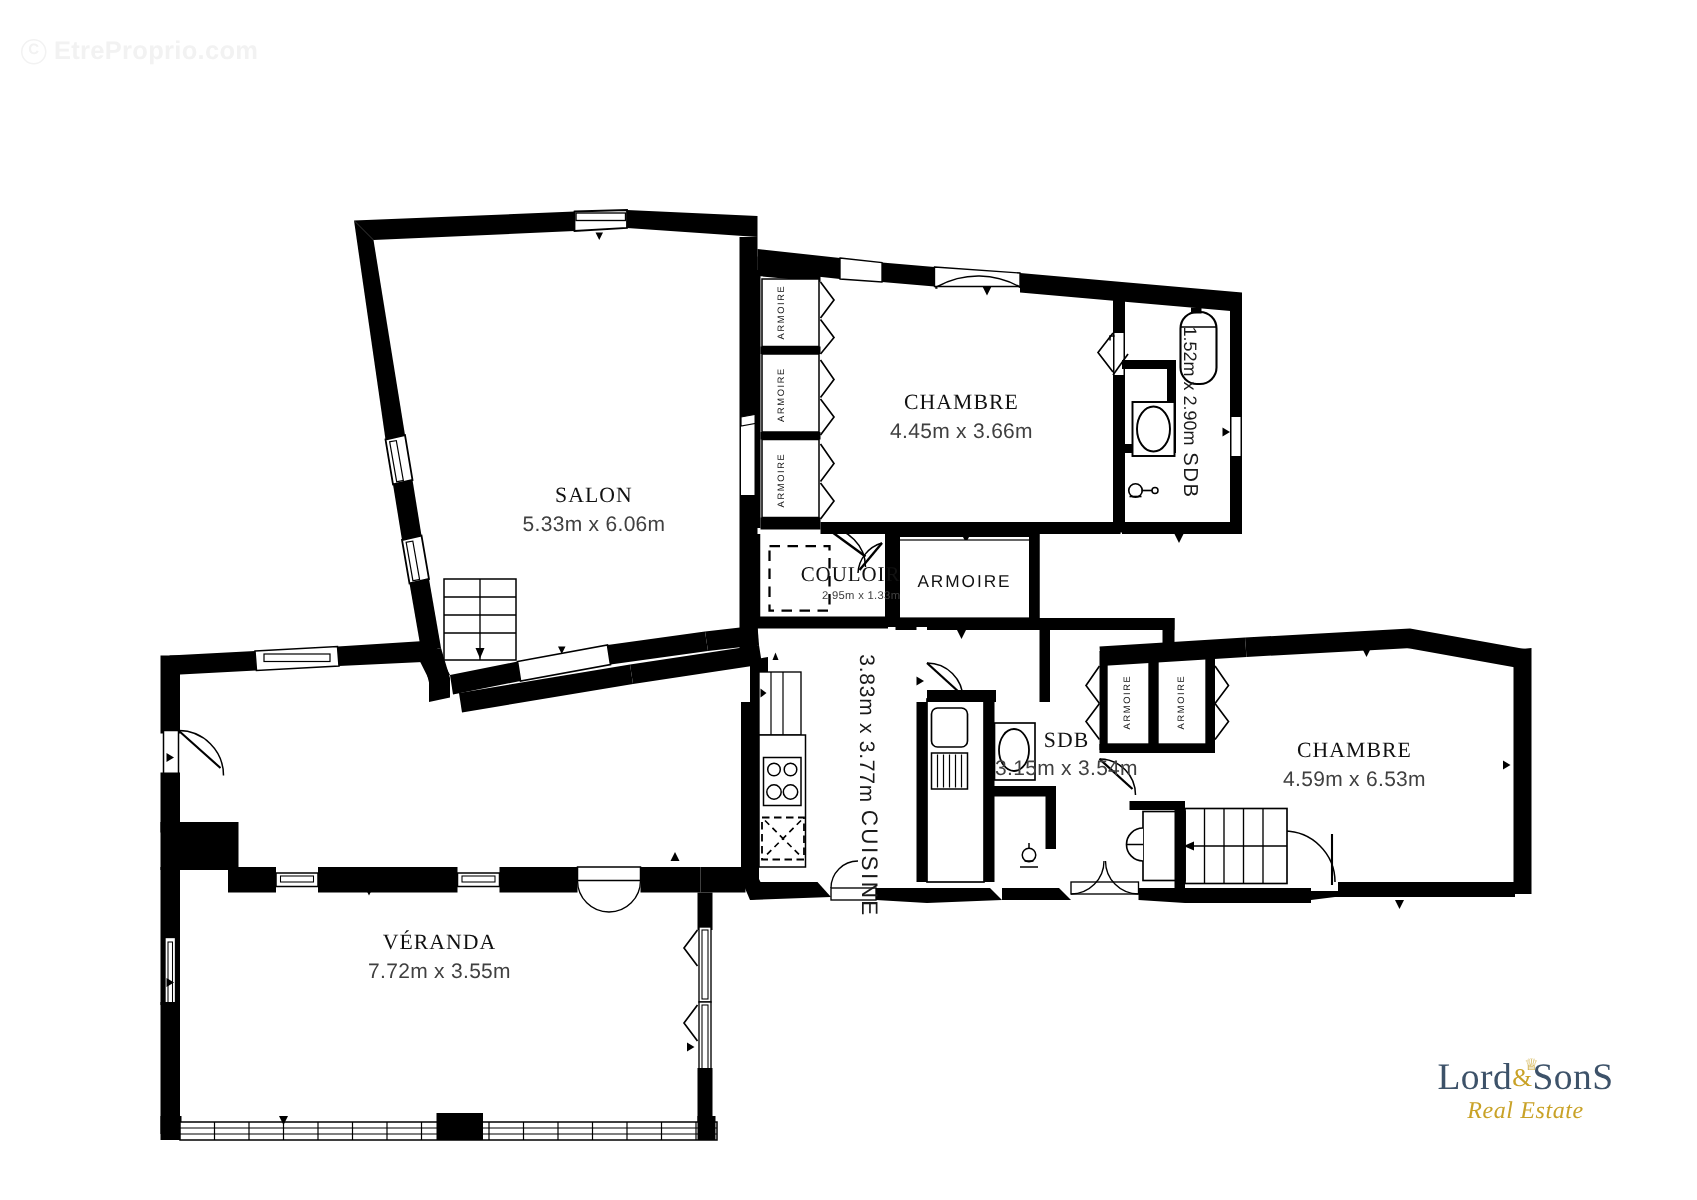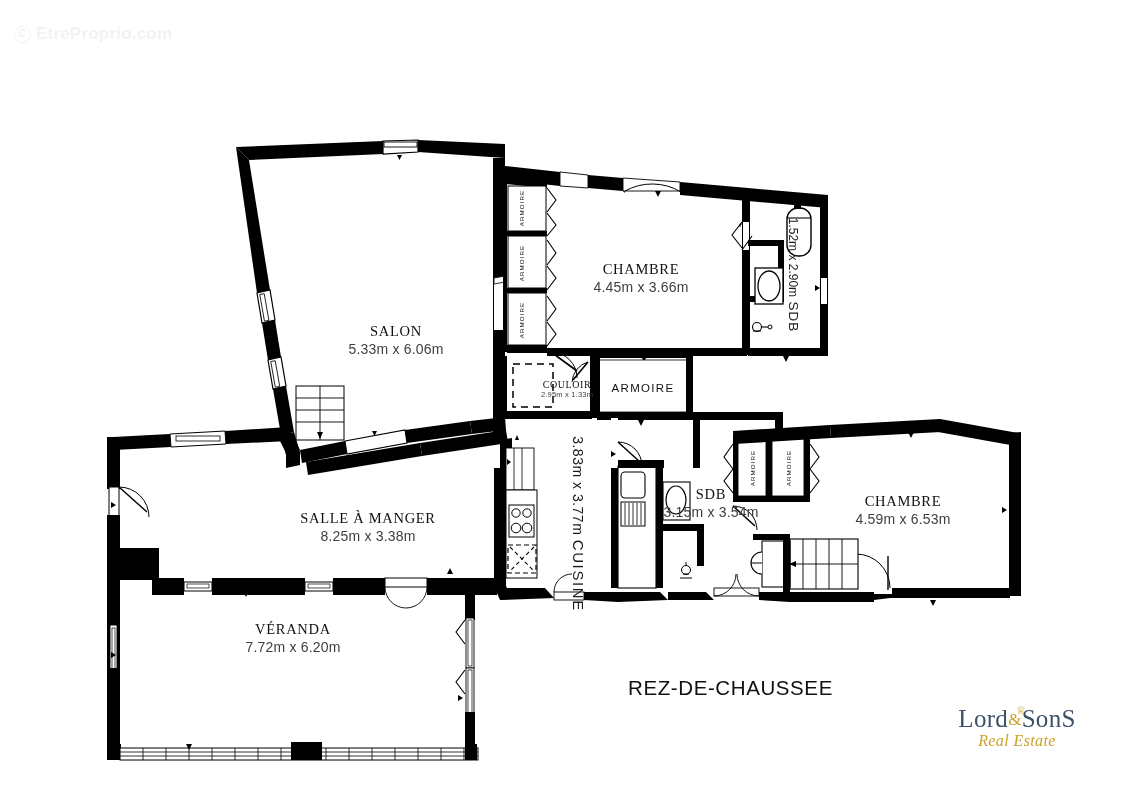--- a/index.html
+++ b/index.html
@@ -77,21 +77,21 @@
     font-family: Liberation Serif, serif;
   }
   .room-label .r-dims {
     display: block;
     font-size: 14px;
     font-weight: 400;
     letter-spacing: 0.2px;
     color: #404040;
     margin-top: 1px;
   }
-  .room-label.small .r-name { font-size: 10px; letter-spacing: 0.6px; }
+  .room-label.small .r-name { font-size: 14px; letter-spacing: 0.6px; }
   .room-label.small .r-dims { font-size: 7.5px; margin-top: 0; text-align: right; }
 
   
   .closet-label {
     position: absolute;
     font-size: 6.2px;
     letter-spacing: 1.1px;
     font-weight: 400;
     color: #111;
     writing-mode: vertical-rl;
@@ -574,28 +574,24 @@
   <div class="room-label" style="left:396px; top:300px;margin-top:40px;">
     <span class="r-name">SALON</span>
     <span class="r-dims">5.33m x 6.06m</span>
   </div>
 
   <div class="room-label" style="left:641px; top:278px;">
     <span class="r-name">CHAMBRE</span>
     <span class="r-dims">4.45m x 3.66m</span>
   </div>
 
-  <div class="room-label" style="left:368px; top:527px;">
-    <span class="r-name">SALLE À MANGER</span>
-    <span class="r-dims">8.25m x 3.38m</span>
-  </div>
 
   <div class="room-label" style="left:293px; top:638px;">
     <span class="r-name">VÉRANDA</span>
-    <span class="r-dims">7.72m x 6.20m</span>
+    <span class="r-dims">7.72m x 3.55m</span>
   </div>
 
   <div class="room-label" style="left:711px; top:503px;">
     <span class="r-name">SDB</span>
     <span class="r-dims">3.15m x 3.54m</span>
   </div>
 
   <div class="room-label" style="left:903px; top:510px;">
     <span class="r-name">CHAMBRE</span>
     <span class="r-dims">4.59m x 6.53m</span>
@@ -616,21 +612,20 @@
     <span class="r-name">CUISINE</span>
   </div>
 
   <div class="closet-label" style="left:521px; top:208px;">ARMOIRE</div>
   <div class="closet-label" style="left:521px; top:263px;">ARMOIRE</div>
   <div class="closet-label" style="left:521px; top:320px;">ARMOIRE</div>
   <div class="closet-label horiz" style="left:643px; top:388px;">ARMOIRE</div>
   <div class="closet-label" style="left:752px; top:468px;">ARMOIRE</div>
   <div class="closet-label" style="left:788px; top:468px;">ARMOIRE</div>
 
-  <div class="floor-title">REZ-DE-CHAUSSEE</div>
 
   <div class="brand-logo">
     <div class="b-main">
       <span class="b-crown">♕</span>
       <span>Lord</span><span class="b-amp">&amp;</span><span>SonS</span>
     </div>
     <div class="b-sub">Real Estate</div>
   </div>
 
 </div>

